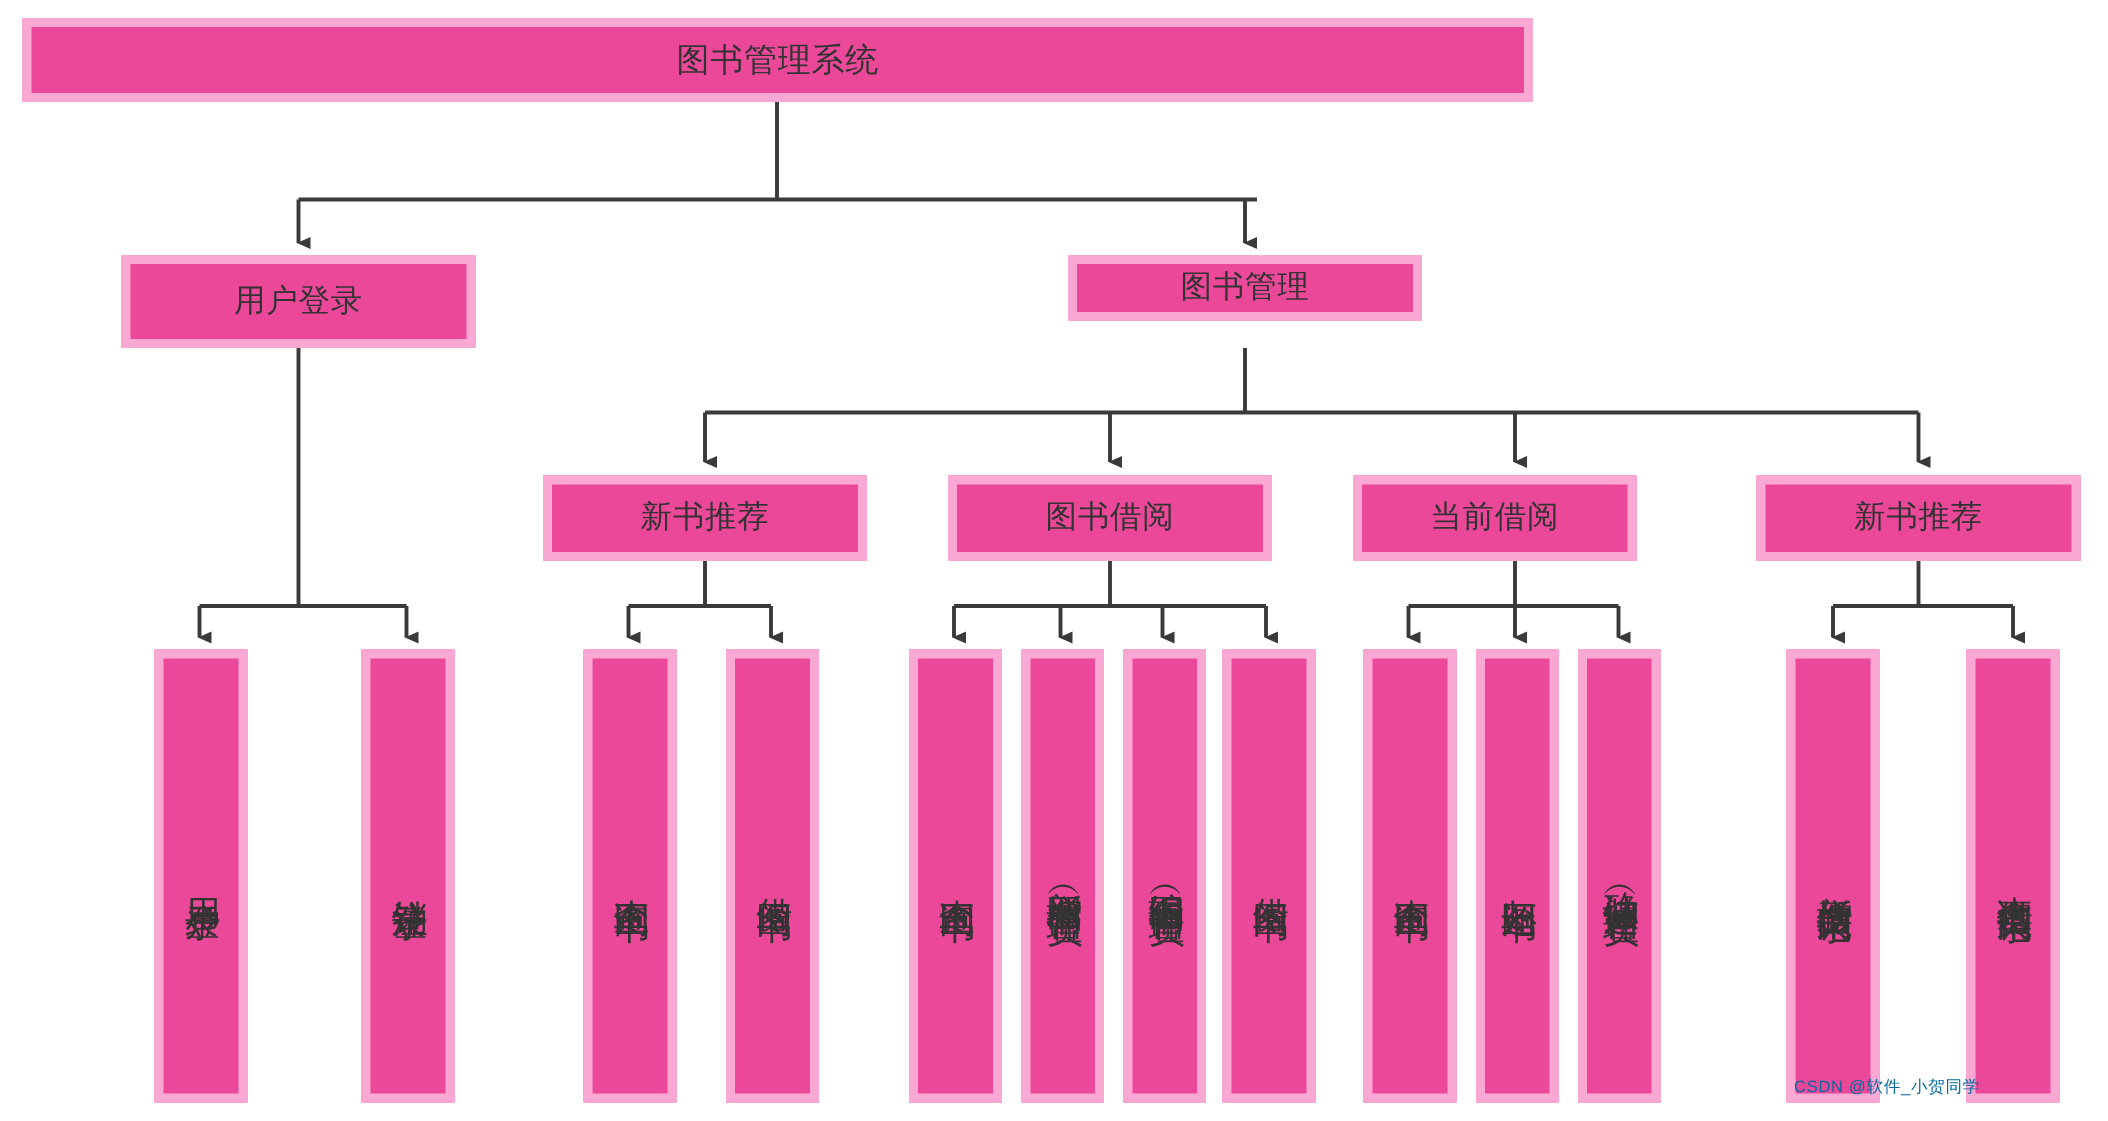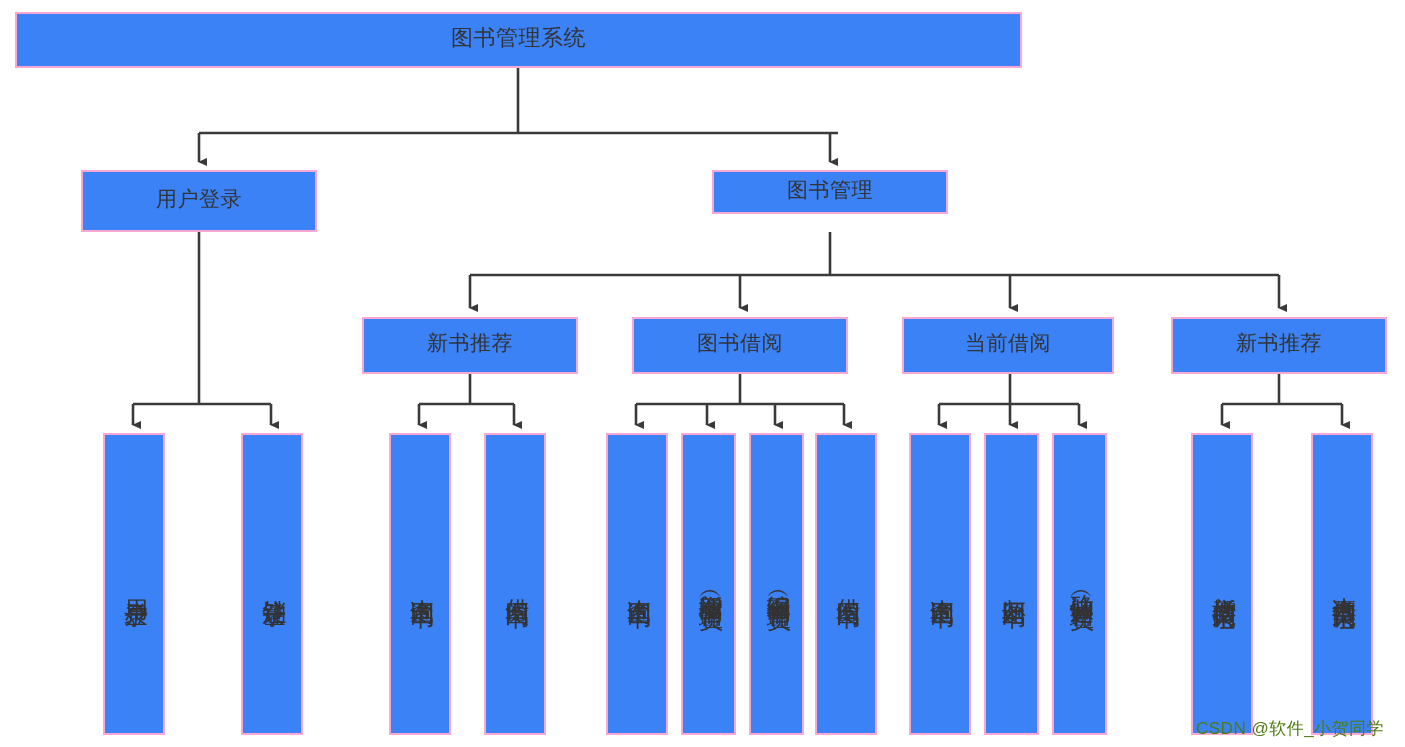--- a/index.html
+++ b/index.html
@@ -23,27 +23,26 @@
     position: absolute;
     left: 0;
     top: 0;
     width: 1405px;
     height: 747px;
     pointer-events: none;
   }
   .node {
     position: absolute;
     box-sizing: border-box;
-    border: 2px solid #f9a8d4;
-    background: #3b82f6;
+    border: 6px solid #f9a8d4;
+    background: #ec4899;
     display: flex;
     align-items: center;
     justify-content: center;
     color: #333333;
-    font-family: Liberation Mono, monospace;
   }
   .node .label {
     display: block;
     text-align: center;
     line-height: 1.08;
     letter-spacing: 0.5px;
   }
   
   .node.horiz .label {
     font-size: 21px;
@@ -61,22 +60,22 @@
     writing-mode: vertical-rl;
     text-orientation: upright;
     font-size: 24px;
     line-height: 1.18;
     letter-spacing: 2px;
     max-height: 250px;
     white-space: normal;
   }
   .watermark {
     position: absolute;
-    font-size: 17px;
-    color: #4d7c0f;
+    font-size: 11px;
+    color: #0369a1;
     white-space: nowrap;
     letter-spacing: 0.5px;
     user-select: none;
   }
 </style>
 </head>
 <body>
 
 <div id="canvas">
 
@@ -141,21 +140,21 @@
   <div class="node horiz" style="left:712px; top:170px; width:236px; height:44px;">
     <span class="label">图书管理</span>
   </div>
 
   <div class="node horiz" style="left:632px; top:317px; width:216px; height:57px;">
     <span class="label">图书借阅</span>
   </div>
   <div class="node horiz" style="left:362px; top:317px; width:216px; height:57px;">
     <span class="label">新书推荐</span>
   </div>
-  <div class="node horiz" style="left:902px; top:317px; width:212px; height:57px;">
+  <div class="node horiz" style="left:902px; top:317px; width:189px; height:57px;">
     <span class="label">当前借阅</span>
   </div>
   <div class="node horiz" style="left:1171px; top:317px; width:216px; height:57px;">
     <span class="label">新书推荐</span>
   </div>
 
   <div class="node vert" style="left:103px; top:433px; width:62px; height:302px;">
     <span class="label">用户登录</span>
   </div>
   <div class="node vert" style="left:241px; top:433px; width:62px; height:302px;">

